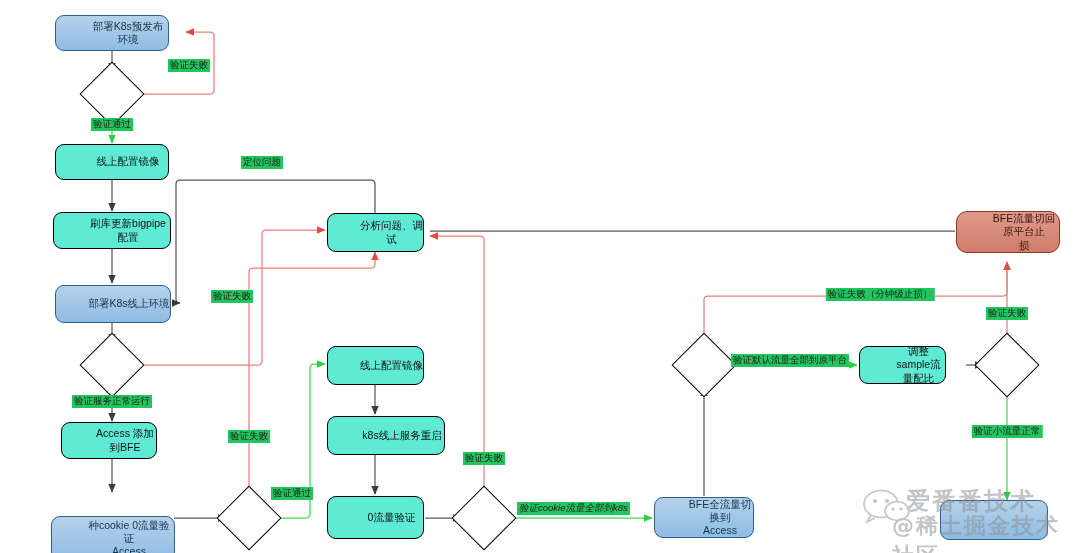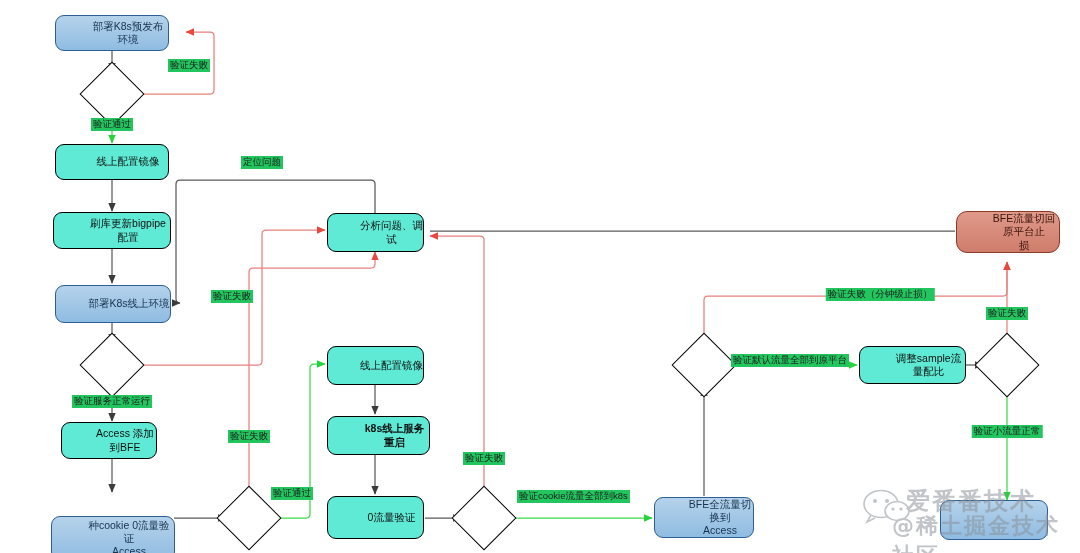--- a/index.html
+++ b/index.html
@@ -132,38 +132,38 @@
   <div class="diamond" style="left:226px;top:495px;"></div>
 
   <div class="node proc" style="left:327px;top:213px;width:97px;height:39px;">
     <span>分析问题、调试</span>
   </div>
 
   <div class="node proc" style="left:327px;top:346px;width:97px;height:39px;">
     <span>线上配置镜像</span>
   </div>
 
-  <div class="node proc" style="left:327px;top:416px;width:103px;height:39px;font-weight:bold;">
+  <div class="node proc" style="left:327px;top:416px;width:118px;height:39px;">
     <span>k8s线上服务重启</span>
   </div>
 
   <div class="node proc" style="left:327px;top:496px;width:97px;height:43px;">
     <span>0流量验证</span>
   </div>
 
   <div class="diamond" style="left:461px;top:495px;"></div>
 
   <div class="node proc blue" style="left:654px;top:497px;width:100px;height:41px;flex-direction:column;">
     <span>BFE全流量切换到</span>
     <span>Access</span>
   </div>
 
   <div class="diamond" style="left:681px;top:342px;"></div>
 
-  <div class="node proc" style="left:859px;top:346px;width:107px;height:38px;">
+  <div class="node proc" style="left:859px;top:346px;width:87px;height:38px;">
     <span>调整sample流量配比</span>
   </div>
 
   <div class="diamond" style="left:984px;top:342px;"></div>
 
   <div class="node proc red" style="left:956px;top:211px;width:104px;height:42px;flex-direction:column;border-radius:11px;">
     <span>BFE流量切回原平台止</span>
     <span>损</span>
   </div>
 
@@ -178,21 +178,21 @@
   <div class="elabel" style="left:211px;top:290px;"><span>验证失败</span></div>
 
   <div class="elabel ctr" style="left:112px;top:395px;text-align:center;"><span>验证服务正常运行</span></div>
 
   <div class="elabel ctr" style="left:249px;top:430px;"><span>验证失败</span></div>
 
   <div class="elabel" style="left:271px;top:487px;"><span>验证通过</span></div>
 
   <div class="elabel ctr" style="left:484px;top:452px;"><span>验证失败</span></div>
 
-  <div class="elabel" style="left:517px;top:490px;"><span>验证cookie流量全部到k8s</span></div>
+  <div class="elabel" style="left:517px;top:502px;font-style:italic;"><span>验证cookie流量全部到k8s</span></div>
 
   <div class="elabel" style="left:731px;top:354px;text-align:center;"><span>验证默认流量全部到原平台</span></div>
 
   <div class="elabel ctr" style="left:880px;top:288px;"><span>验证失败（分钟级止损）</span></div>
 
   <div class="elabel ctr" style="left:1007px;top:307px;"><span>验证失败</span></div>
 
   <div class="elabel ctr" style="left:1007px;top:425px;"><span>验证小流量正常</span></div>
 
   <div class="wm">

